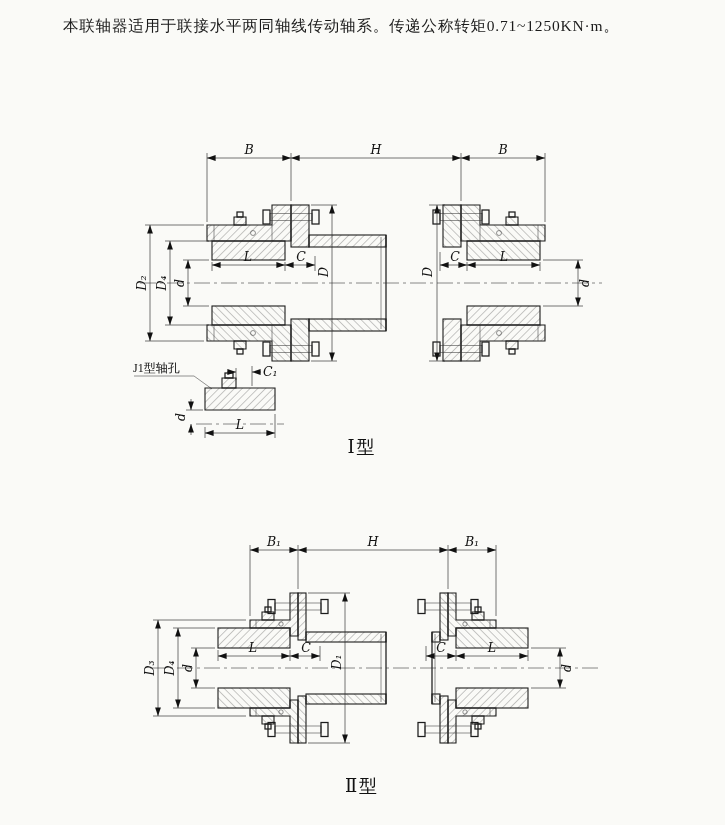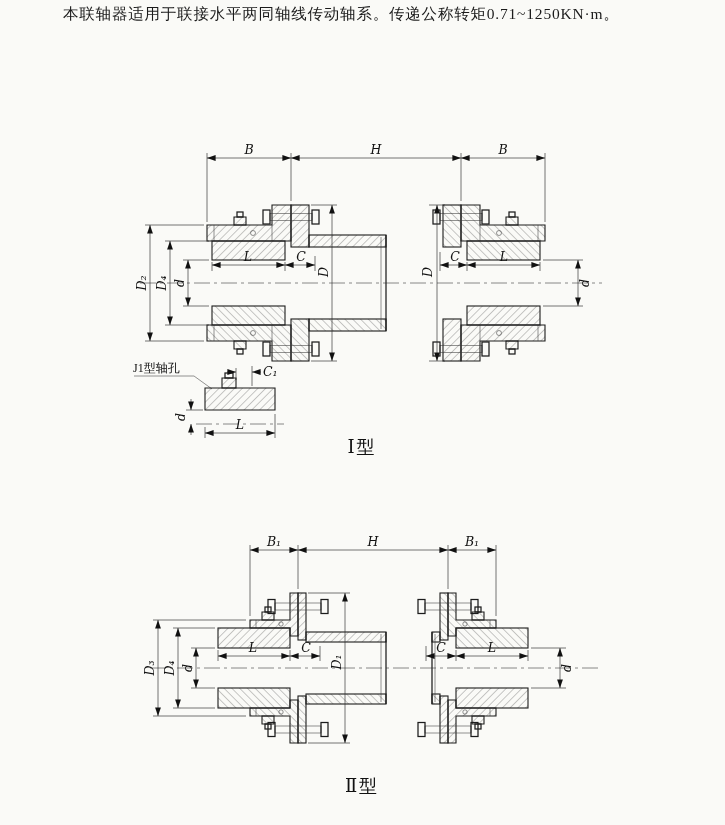--- a/index.html
+++ b/index.html
@@ -1,18 +1,18 @@
 <!DOCTYPE html>
 <html><head>
 <meta charset="utf-8">
 <style>
   html,body{margin:0;padding:0}
   body{width:725px;height:825px;background:#fafaf7;font-family:"Liberation Serif",serif}
   .page{position:relative;width:725px;height:825px;overflow:hidden;background:#fafaf7}
-  .header{position:absolute;left:63px;top:4px;width:640px;font-size:15.5px;letter-spacing:.8px;color:#1b1b1b;white-space:nowrap}
+  .header{position:absolute;left:63px;top:16px;width:640px;font-size:15.5px;letter-spacing:.8px;color:#1b1b1b;white-space:nowrap}
   svg.drawing{position:absolute;left:0;top:0}
   .outline{stroke:#1c1c1c;stroke-width:1.25;fill:none}
   .thin{stroke:#3a3a3a;stroke-width:.55;fill:none}
   .hatched{fill:url(#hatch);stroke:#1c1c1c;stroke-width:1.1}
   .dim{stroke:#2b2b2b;stroke-width:.65;fill:none}
   .cl{stroke:#2b2b2b;stroke-width:.55;fill:none;stroke-dasharray:16 4 3 4}
   .dimtxt{font-family:"DejaVu Serif",serif;font-style:italic;font-size:12.5px;fill:#111}
   .lbltxt{font-family:"Liberation Serif",serif;font-size:12px;fill:#111}
   .captxt{font-family:"DejaVu Serif",serif;font-size:18px;letter-spacing:2px;fill:#111}
 </style>

